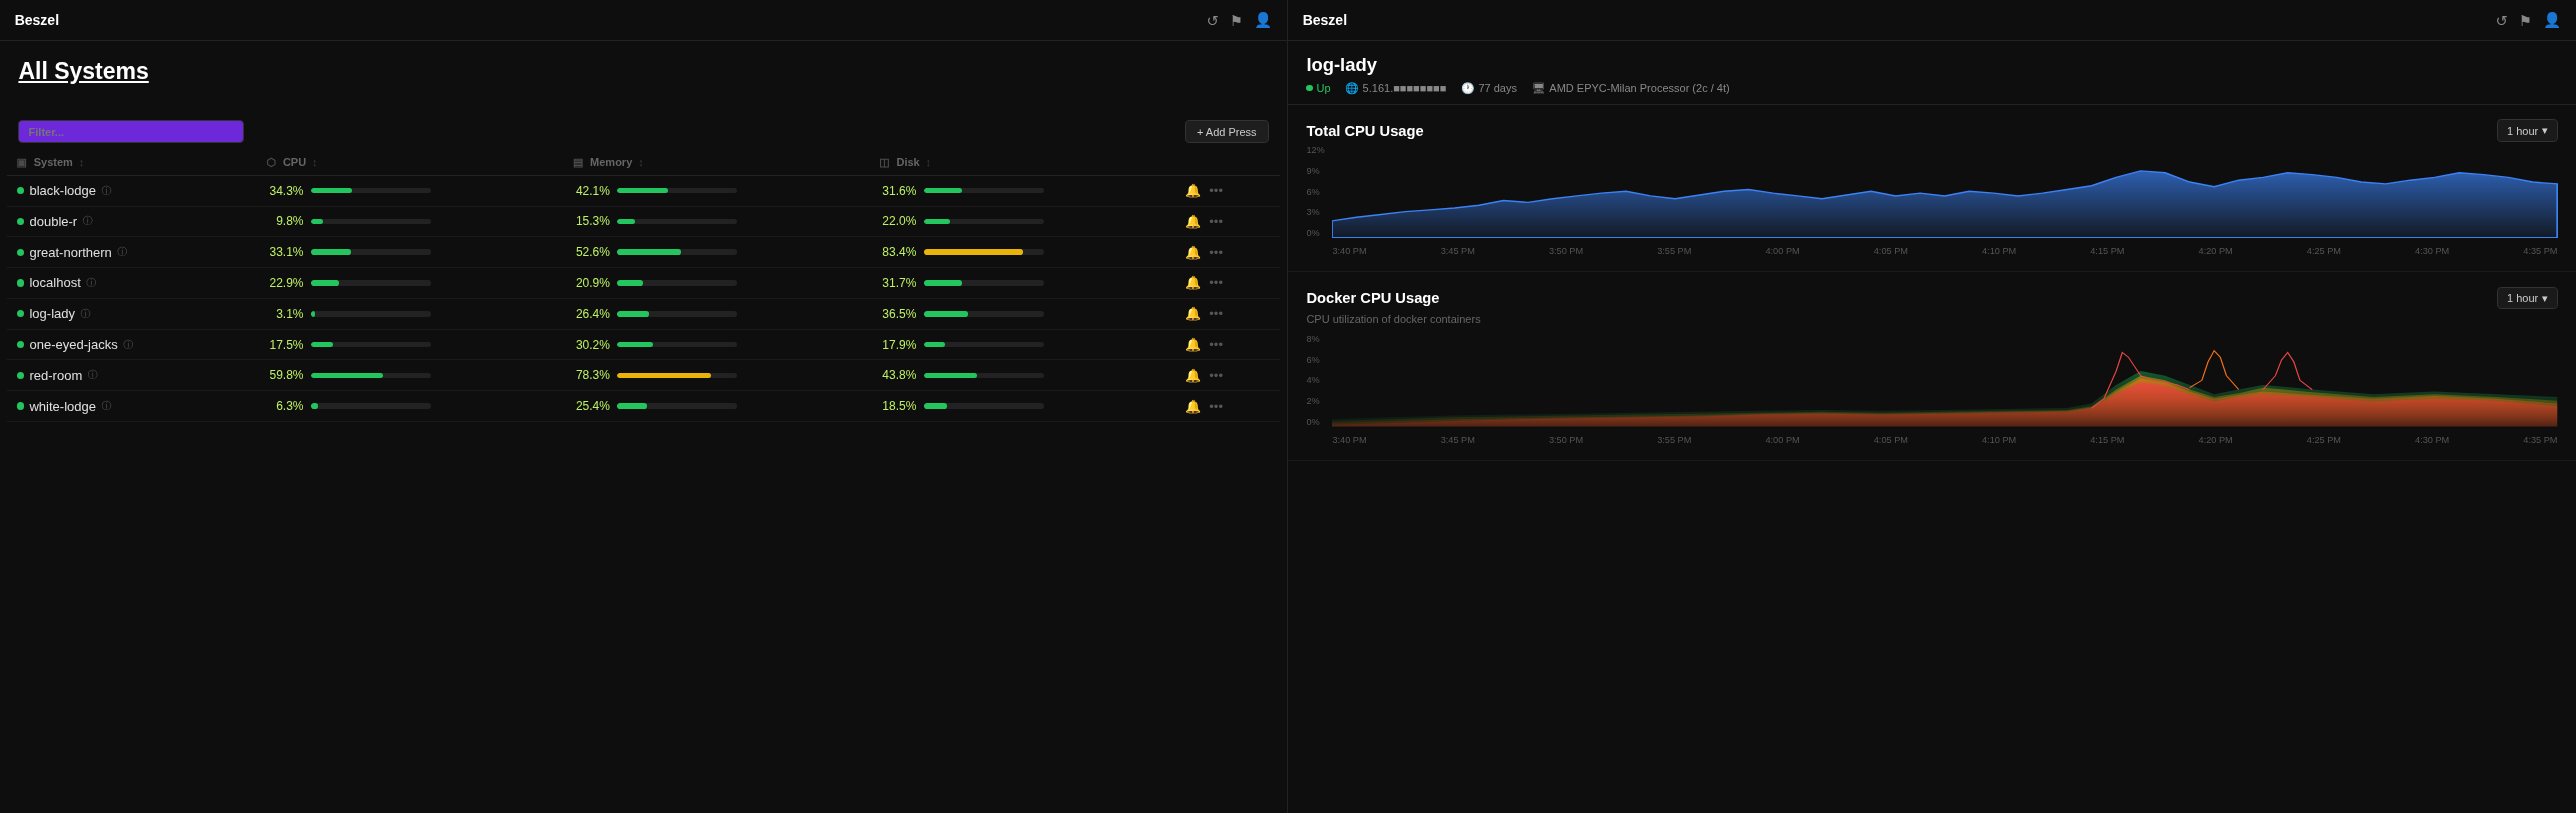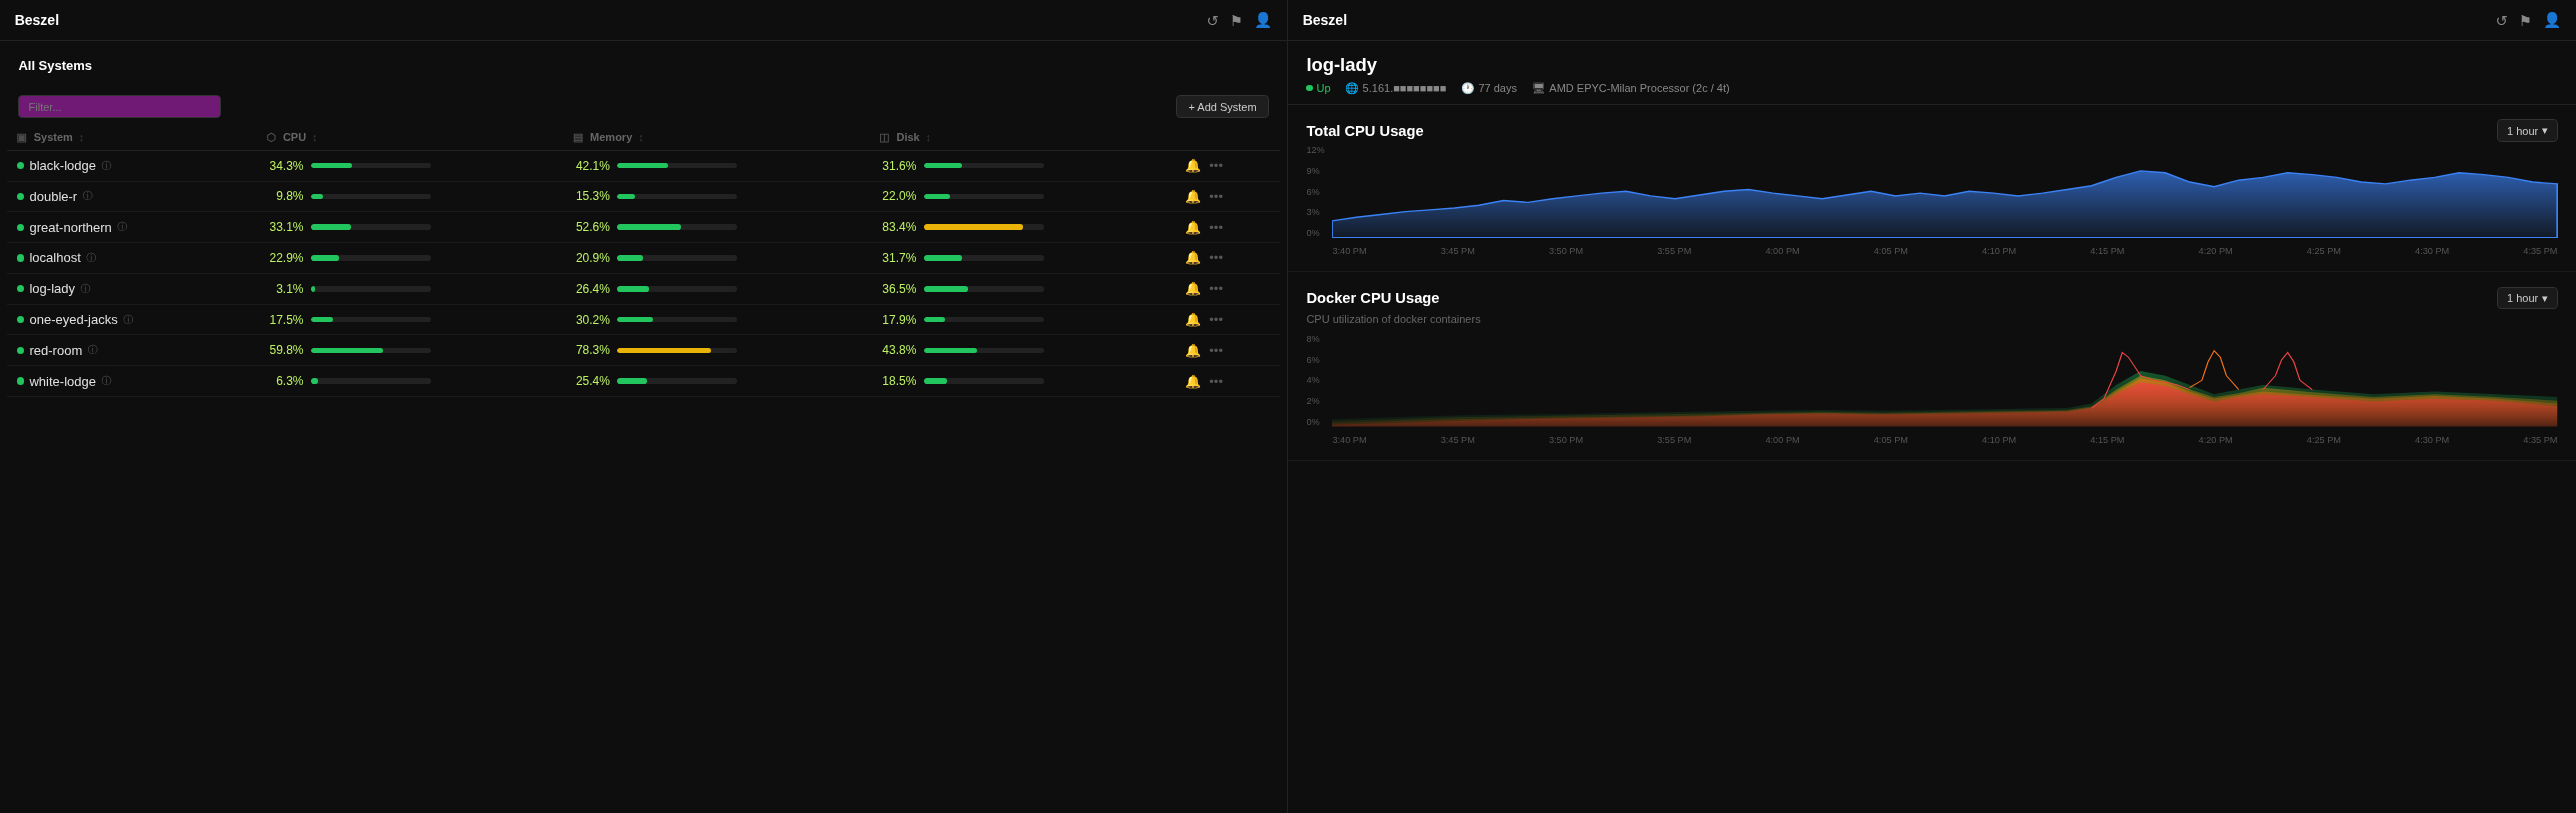--- a/index.html
+++ b/index.html
@@ -41,52 +41,54 @@
     }
     .header-icon {
       color: #888;
       cursor: pointer;
       font-size: 14.7px;
     }
     .page-header {
       padding: 16.6px 18.4px 9.2px;
     }
     .page-title {
-      font-size: 13px;
+      font-size: 23px;
       font-weight: 600;
       color: #fff;
-      margin-bottom: 6px;
+      margin-bottom: 19px;
+      text-decoration: underline;
     }
     .page-subtitle {
       font-size: 11px;
       color: #666;
     }
     .page-subtitle kbd {
       background: #2a2a2a;
       border: 0.9px solid #444;
       border-radius: 2.8px;
       padding: 0.9px 3.7px;
       font-size: 10px;
       color: #aaa;
     }
     .toolbar {
       display: flex;
       align-items: center;
       justify-content: space-between;
       padding: 7.4px 18.4px;
     }
     .filter-input {
-      background: #701a75;
+      background: #6d28d9;
       border: 0.9px solid #333;
       border-radius: 4.6px;
       color: #aaa;
       padding: 4.6px 9.2px;
       font-size: 11px;
-      width: 203px;
+      width: 226px;
       outline: none;
+      font-weight: bold;
     }
     .add-system-btn {
       background: #1e1e1e;
       border: 0.9px solid #333;
       border-radius: 4.6px;
       color: #ccc;
       padding: 4.6px 11px;
       font-size: 11px;
       cursor: pointer;
       display: flex;
@@ -330,21 +332,21 @@
     </div>
   </div>
 
   <div class="page-header">
     <div class="page-title">All Systems</div>
   </div>
 
   <div class="toolbar">
     <input class="filter-input" type="text" placeholder="Filter..." style="">
     <button class="add-system-btn">
-      <span>+ Add System</span>
+      <span>+ Add Press</span>
     </button>
   </div>
 
   <div class="table-container">
     <table>
       <thead>
         <tr>
           <th>
             <span class="col-icon">▣</span>
             <span>System</span>

